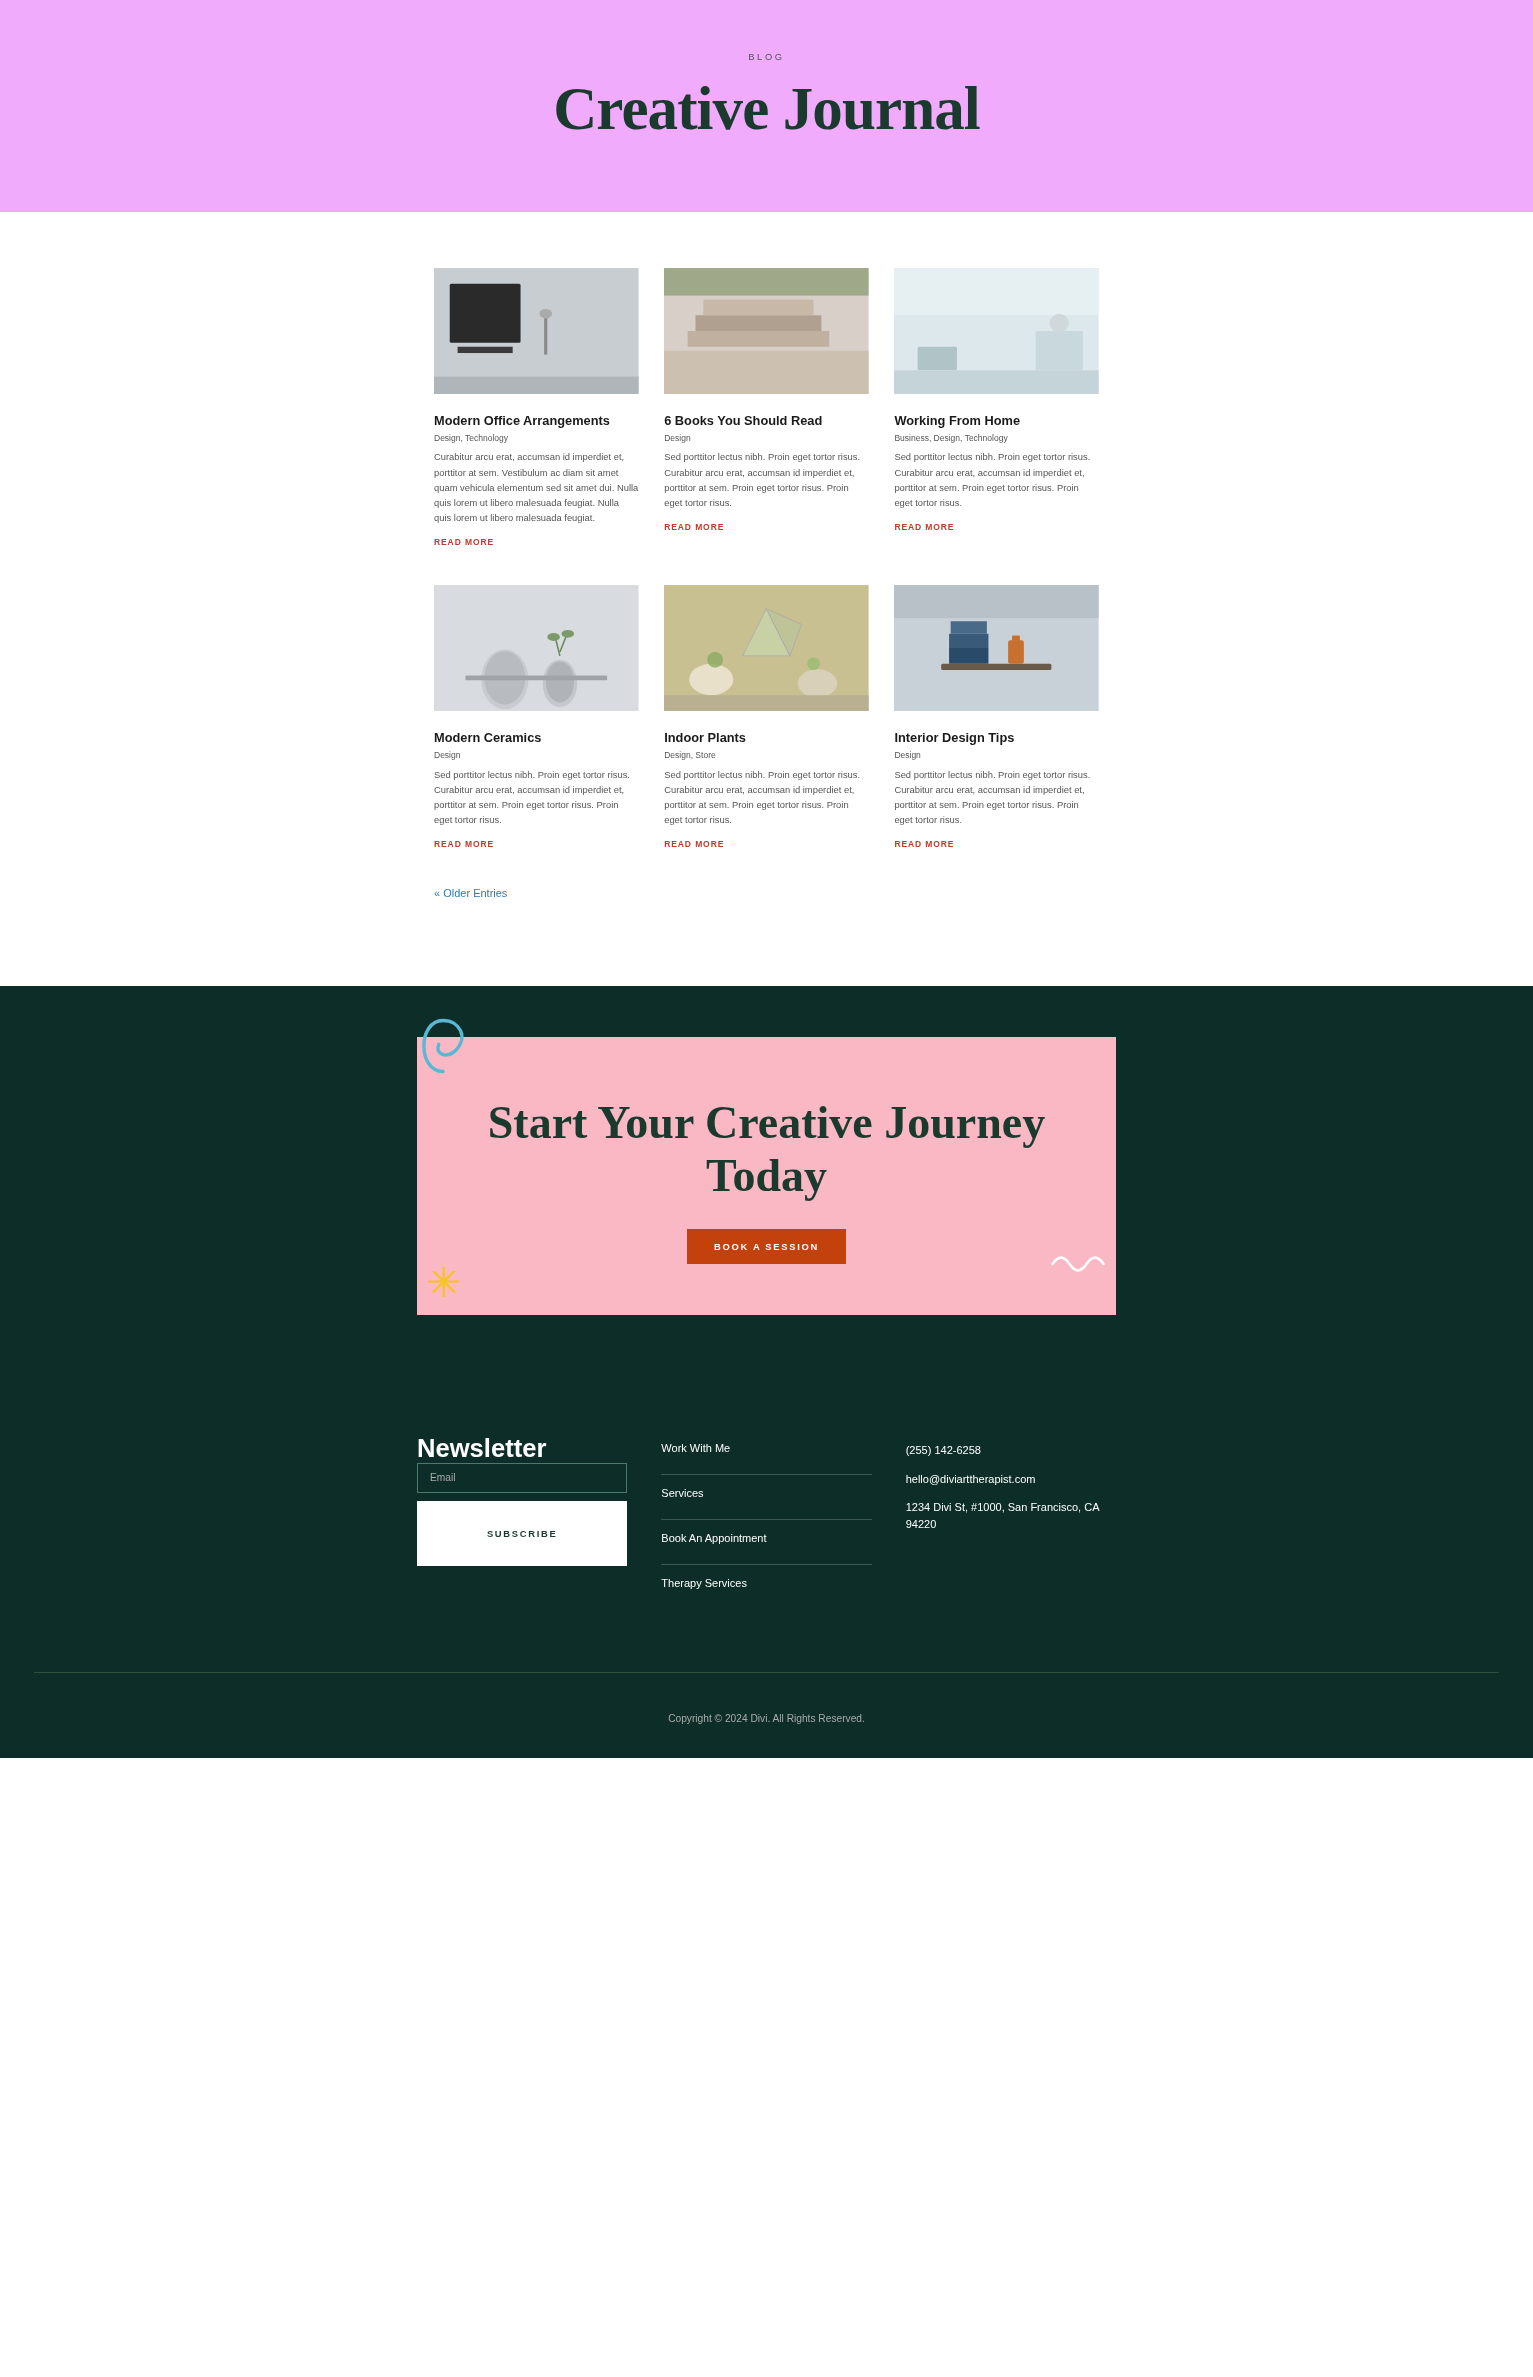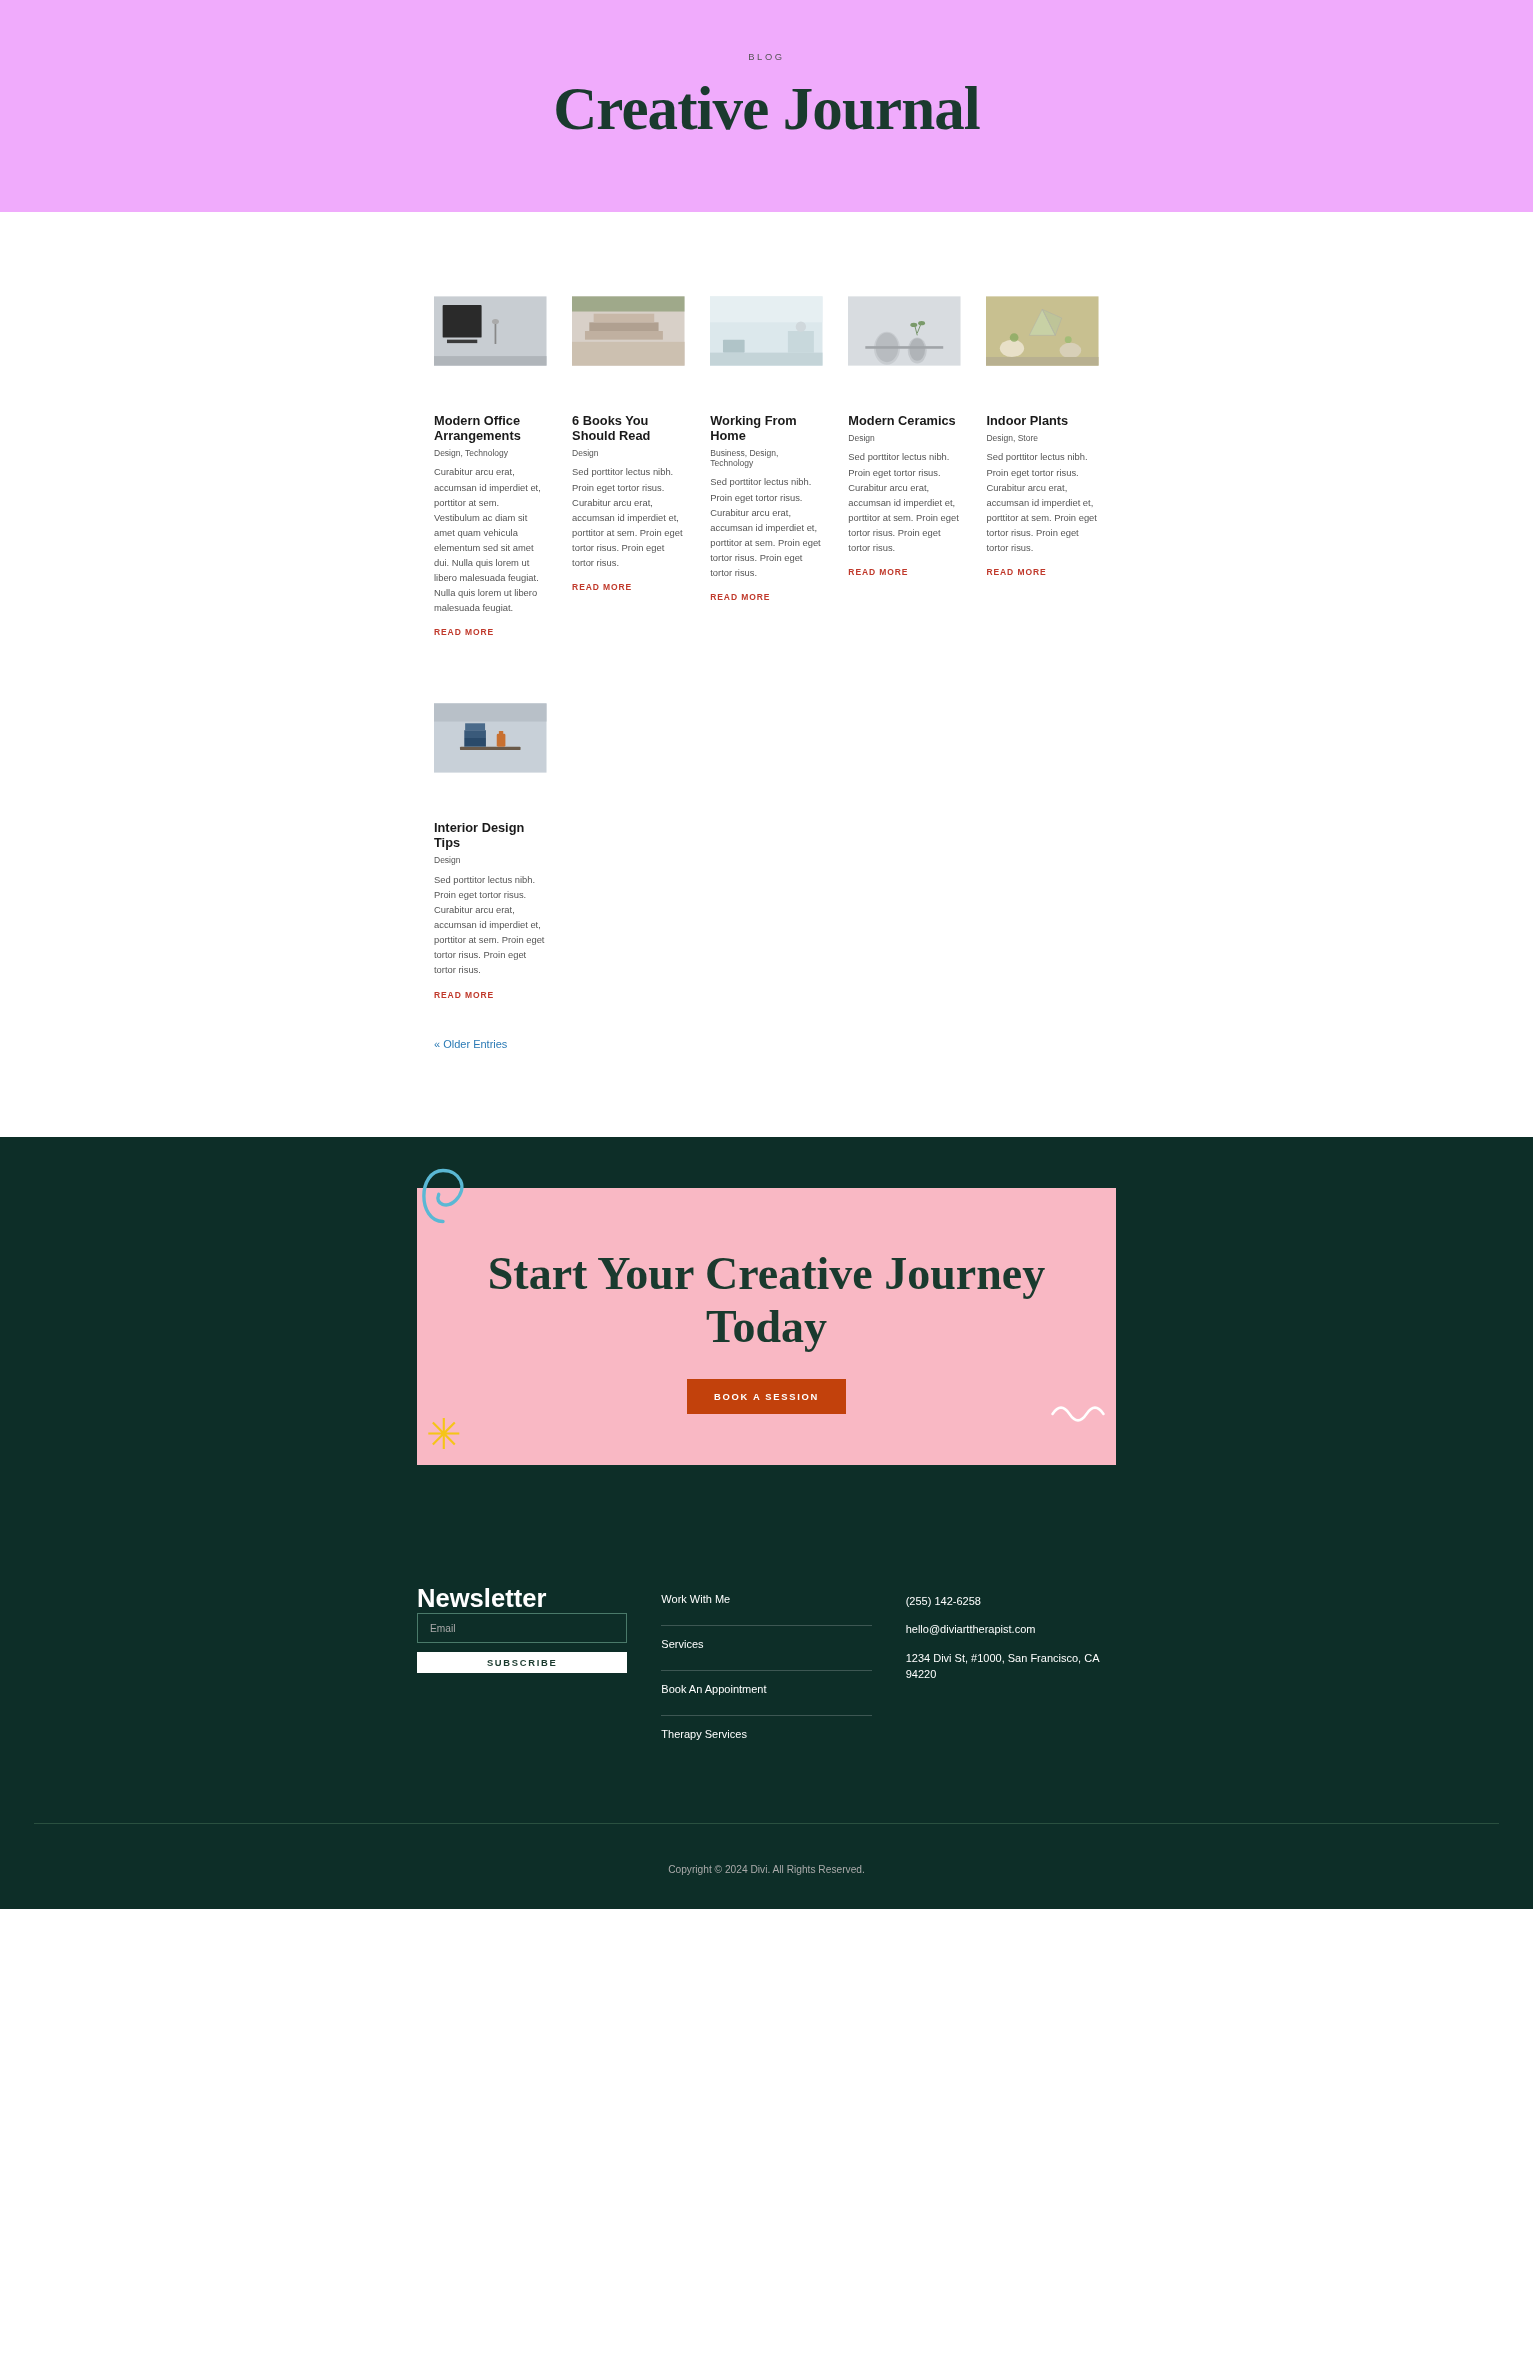--- a/index.html
+++ b/index.html
@@ -30,21 +30,21 @@
     
     .main-content {
       max-width: 699px;
       margin: 0 auto;
       padding: 51px 17px 34px;
     }
 
     
     .posts-grid {
       display: grid;
-      grid-template-columns: repeat(5, 1fr);
+      grid-template-columns: repeat(3, 1fr);
       gap: 31px 25.6px;
       margin-bottom: 34px;
     }
 
     .post-card {}
 
     .post-title {
       font-size: 12.8px;
       font-weight: 700;
       color: #1a1a1a;
@@ -154,21 +154,21 @@
       border: 0.9px solid #4a7a6a;
       color: #fff;
       font-family: Arial, Helvetica, sans-serif;
       font-size: 10.2px;
       margin-bottom: 8.5px;
       outline: none;
     }
     .footer-email-input::placeholder { color: #aaa; }
     .subscribe-btn {
       width: 100%;
-      padding: 5px 12px;
+      padding: 27px 12px;
       background: #fff;
       color: #1a3a2e;
       border: none;
       font-family: Arial, Helvetica, sans-serif;
       font-size: 9.4px;
       letter-spacing: 1.7px;
       text-transform: uppercase;
       font-weight: 700;
       cursor: pointer;
     }

